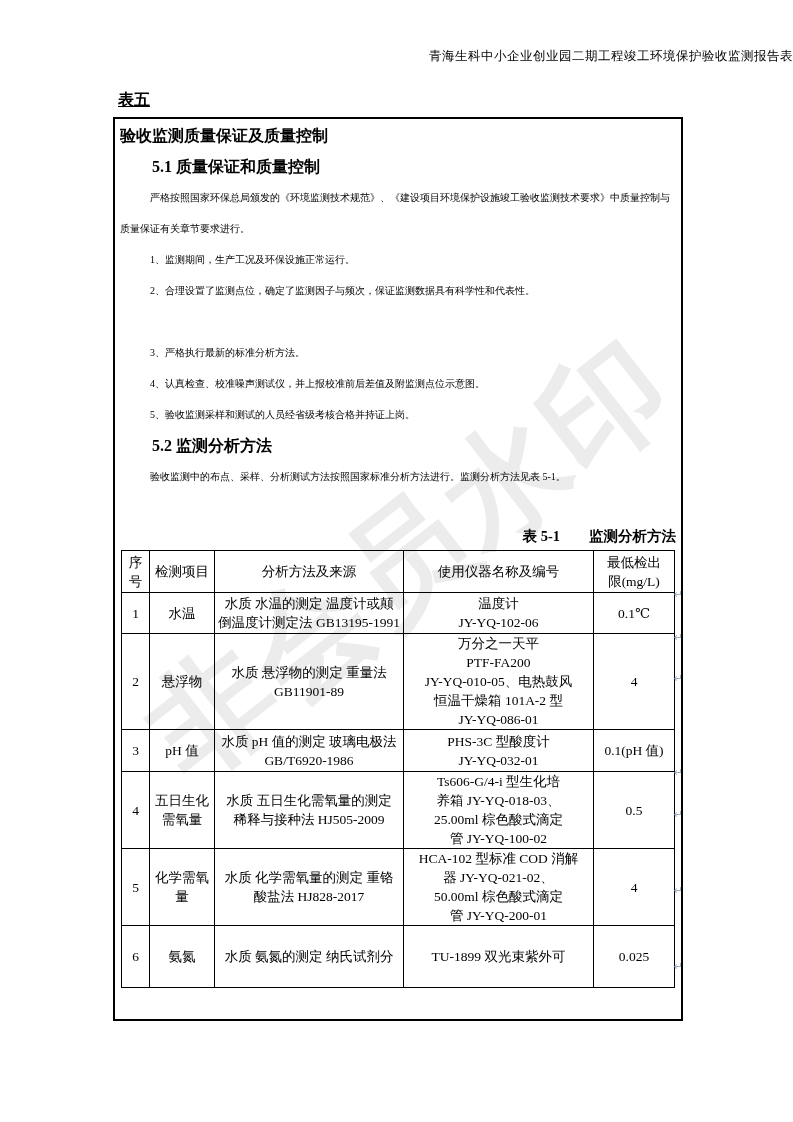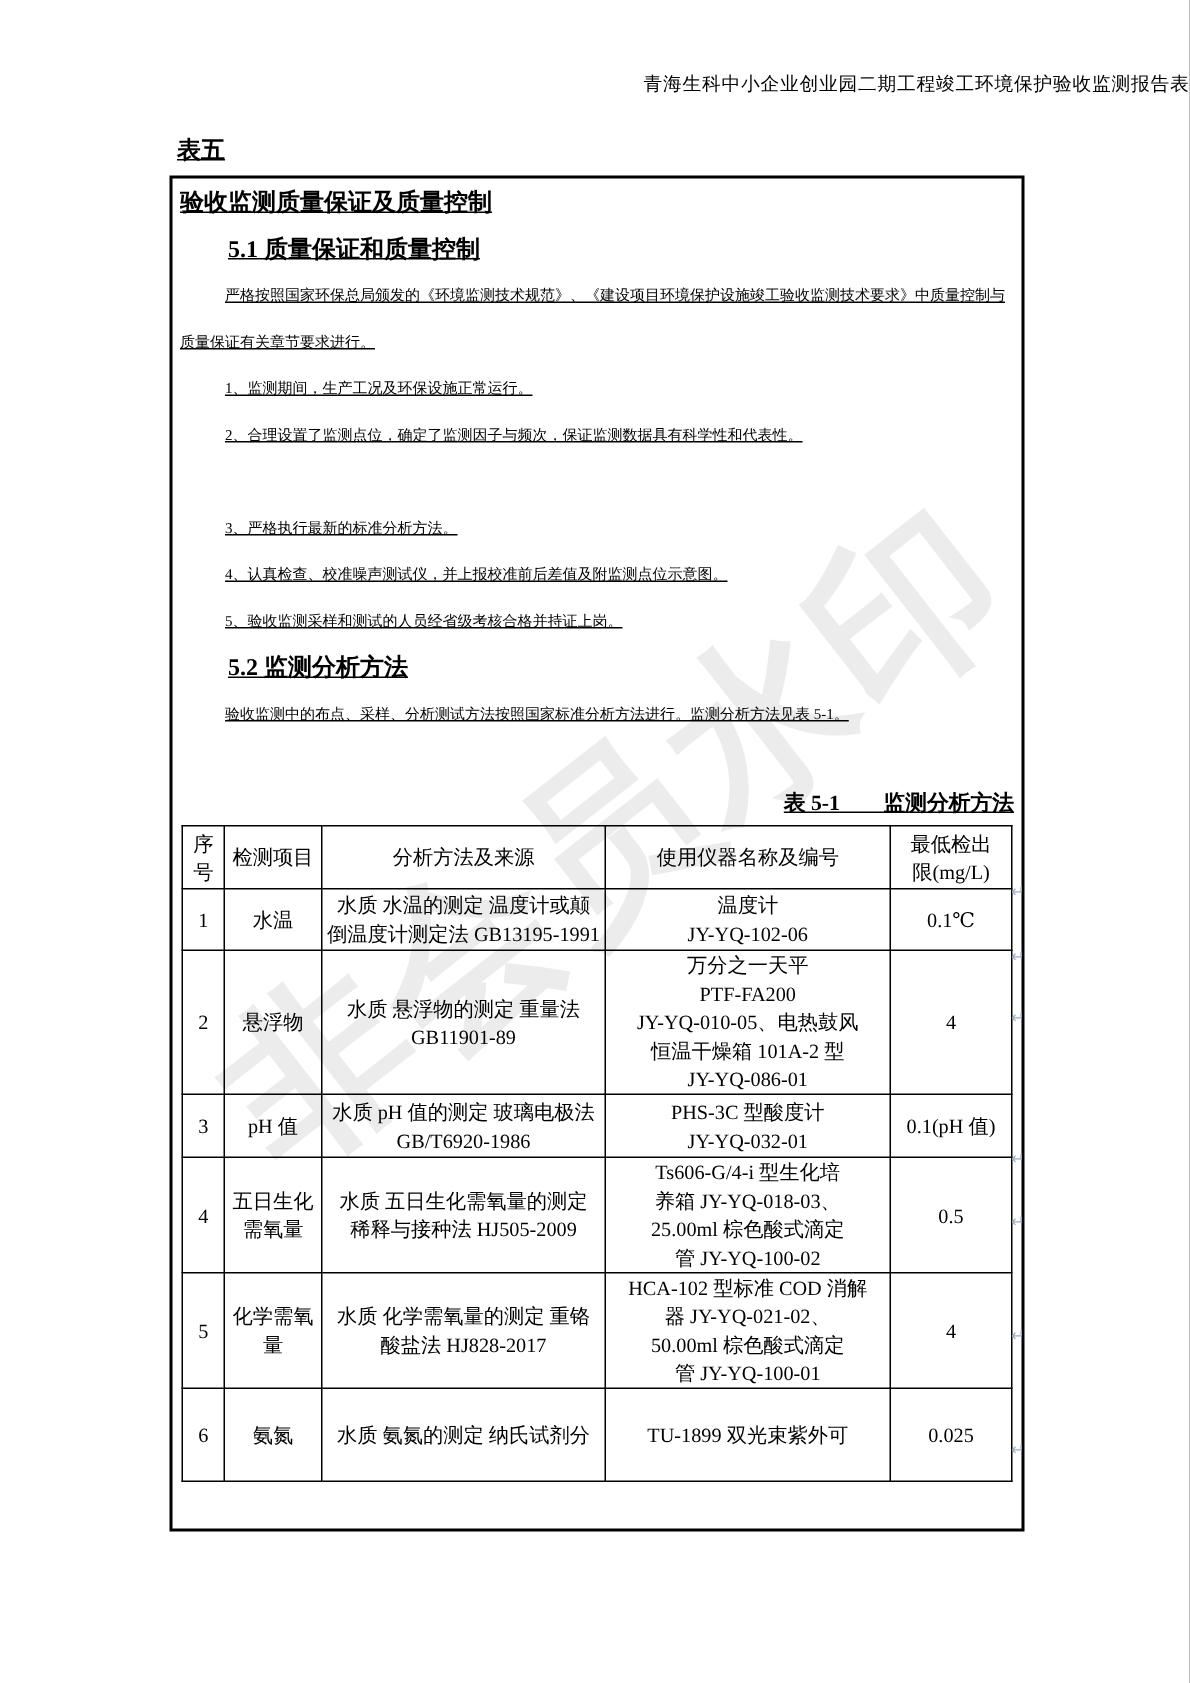--- a/index.html
+++ b/index.html
@@ -20,21 +20,21 @@
     position:absolute;top:478px;left:70px;width:680px;text-align:center;
     font-size:122px;font-weight:bold;color:#ececec;white-space:nowrap;
     transform:rotate(-38deg);transform-origin:50% 50%;
     z-index:0;pointer-events:none;letter-spacing:2px;
   }
   .content-box{
     position:absolute;top:117px;left:113px;width:570px;height:904px;
     border:2px solid #000;box-sizing:border-box;padding:1px 5px 0 5px;
     z-index:1;background:transparent;
   }
-  .content-box p{margin:0;overflow:hidden;text-decoration:underline;}
+  .content-box p{margin:0;overflow:hidden;}
   .h1{font-size:16px;font-weight:bold;line-height:31px;height:31px;}
   .h2{font-size:16px;font-weight:bold;line-height:31px;height:31px;padding-left:32px;}
   .body{font-size:10px;line-height:31px;text-indent:30px;}
   .l1{height:31px;}
   .l2{height:62px;}
   .caption{
     font-size:14.5px;font-weight:bold;text-align:right;line-height:27px;height:27px;
   }
   table.methods{
     width:553px;border-collapse:collapse;table-layout:fixed;margin-left:1px;
@@ -139,21 +139,21 @@
       </tr>
       <tr style="height:77px">
         <td>5</td>
         <td>化学需氧
 量</td>
         <td>水质 化学需氧量的测定 重铬
 酸盐法 HJ828-2017</td>
         <td>HCA-102 型标准 COD 消解
 器 JY-YQ-021-02、
 50.00ml 棕色酸式滴定
-管 JY-YQ-100-01</td>
+管 JY-YQ-200-01</td>
         <td>4</td>
       </tr>
       <tr style="height:62px">
         <td>6</td>
         <td>氨氮</td>
         <td>水质 氨氮的测定 纳氏试剂分</td>
         <td>TU-1899 双光束紫外可</td>
         <td>0.025</td>
       </tr>
     </tbody>

